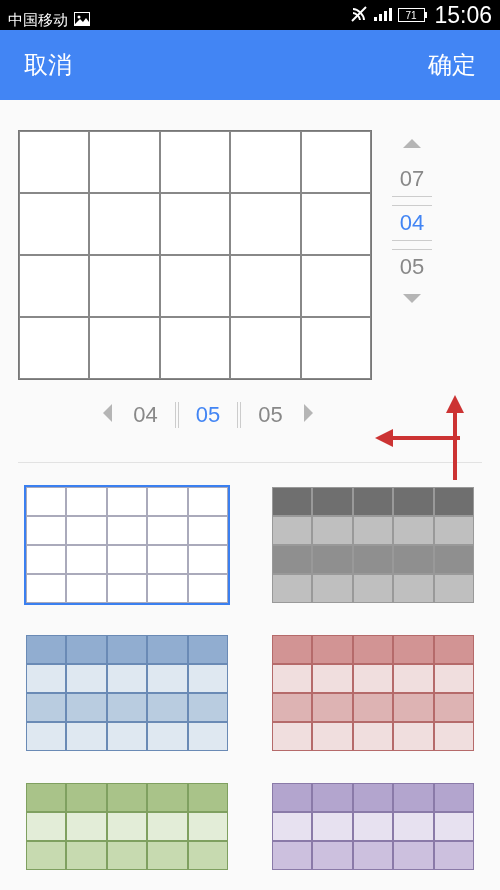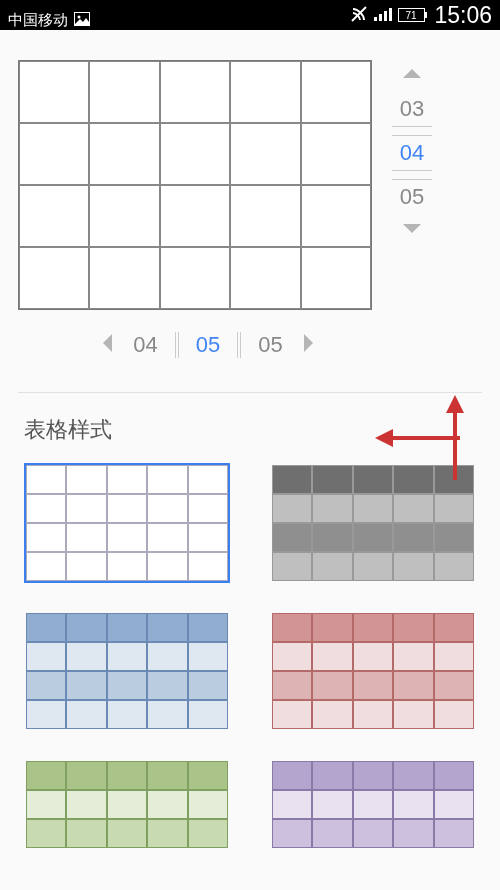--- a/index.html
+++ b/index.html
@@ -69,20 +69,24 @@
       <svg width="30" height="14" viewBox="0 0 30 14">
             <rect x="0.5" y="0.5" width="26" height="13" fill="none" stroke="#fff"></rect>
             <rect x="27" y="4" width="2" height="6" fill="#fff"></rect>
             <text x="13" y="11" text-anchor="middle" font-size="10" fill="#fff" font-family="Arial">71</text>
           </svg>
     </span>
     <span style="font-size:23px;">15:06</span>
   </div>
 </div>
 
+<div class="header">
+  <span>取消</span>
+  <span>确定</span>
+</div>
 
 <div class="content">
 
   <div class="preview-row">
     <div class="preview-grid">
 
       <div class="preview-cell"></div>
       <div class="preview-cell"></div>
       <div class="preview-cell"></div>
       <div class="preview-cell"></div>
@@ -103,21 +107,21 @@
       <div class="preview-cell"></div>
       <div class="preview-cell"></div>
     </div>
 
     <div class="row-picker">
       <span class="tri">
         <svg width="22" height="14">
               <path d="M2 12 L11 3 L20 12 Z" fill="#b5b5b5"></path>
             </svg>
       </span>
-      <span class="val first">03</span>
+      <span class="val first">07</span>
       <span class="val sel">04</span>
       <span class="val last">05</span>
       <span class="tri">
         <svg width="22" height="14">
               <path d="M2 2 L11 11 L20 2 Z" fill="#b5b5b5"></path>
             </svg>
       </span>
     </div>
   </div>
 
@@ -132,21 +136,20 @@
     <span class="val last">05</span>
     <span class="tri">
       <svg width="14" height="22">
             <path d="M2 2 L11 11 L2 20 Z" fill="#b5b5b5"></path>
           </svg>
     </span>
   </div>
 
   <hr class="hr">
 
-  <div class="section-title">表格样式</div>
 
   <div class="styles-grid" id="styles-grid">
 
   <div class="style-thumb selected">
           <div class="c" style="background: rgb(255, 255, 255); border-color: rgb(170, 170, 187);"></div>
           <div class="c" style="background: rgb(255, 255, 255); border-color: rgb(170, 170, 187);"></div>
           <div class="c" style="background: rgb(255, 255, 255); border-color: rgb(170, 170, 187);"></div>
           <div class="c" style="background: rgb(255, 255, 255); border-color: rgb(170, 170, 187);"></div>
           <div class="c" style="background: rgb(255, 255, 255); border-color: rgb(170, 170, 187);"></div>
           <div class="c" style="background: rgb(255, 255, 255); border-color: rgb(170, 170, 187);"></div>

